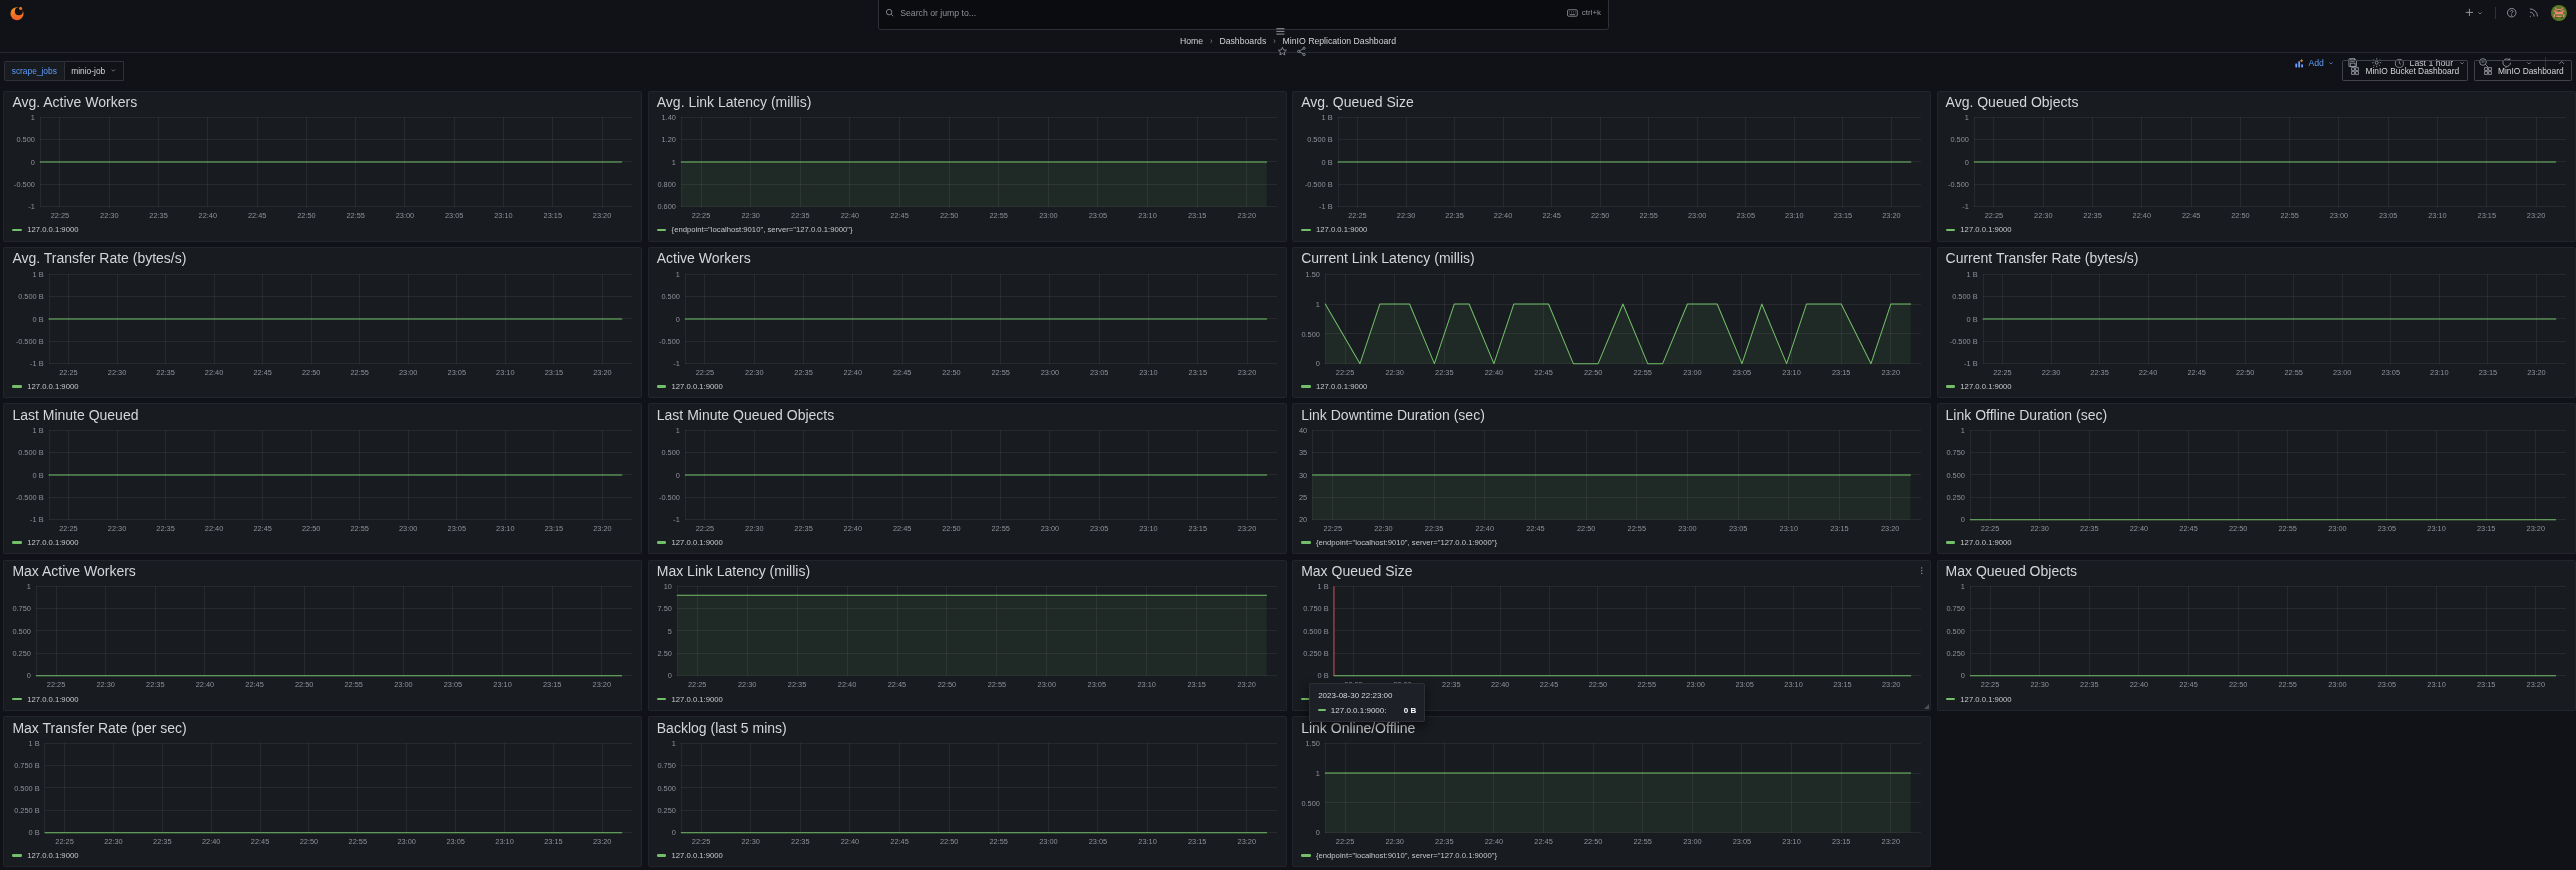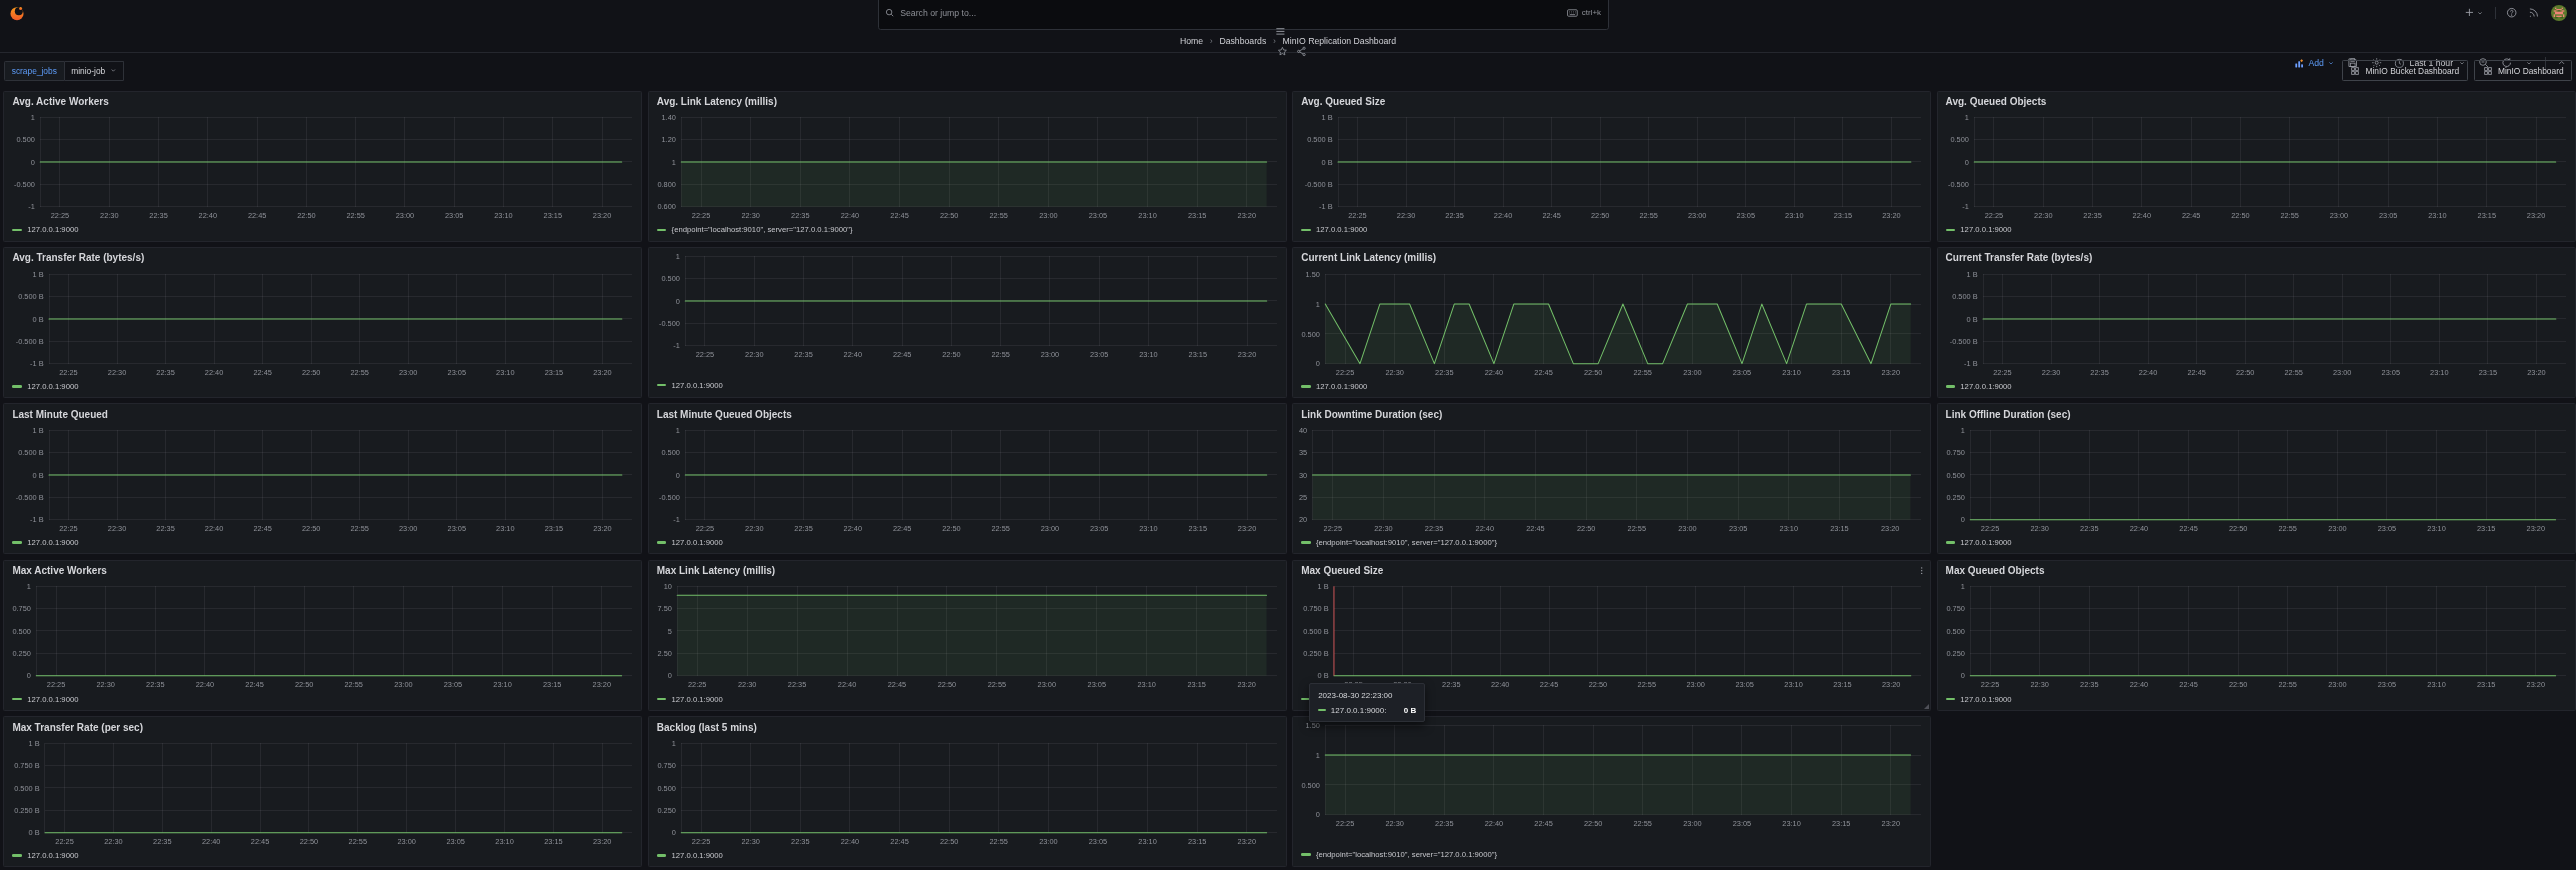--- a/index.html
+++ b/index.html
@@ -55,21 +55,21 @@
              color:#d5d6da; padding:4px 6.7px; display:flex; align-items:center; gap:4.7px; cursor:pointer; }
   .sublinks { margin-left:auto; display:flex; gap:6.7px; }
   .linkbtn { display:flex; align-items:center; gap:5.4px; border:0.7px solid #3f434a; border-radius:1.3px;
              padding:4.7px 7.4px; color:#d4d5d9; font-size:8.4px; cursor:pointer; background:transparent; }
 
   
   .grid { display:grid; grid-template-columns:repeat(4,1fr); gap:5.4px; padding:2.7px 3.4px 5.4px; }
   .panel { position:relative; height:151px; background:#181b1f; border:0.7px solid #23252c;
            border-radius:1.3px; display:flex; flex-direction:column; }
   .phead { padding:5.4px 8px 1.3px; display:flex; align-items:flex-start; }
-  .ptitle { font-size:10px; font-weight:700; color:#d5d6da; cursor:pointer; line-height:10.8px; }
+  .ptitle { font-size:14px; font-weight:400; color:#d5d6da; cursor:pointer; line-height:10.8px; }
   .kebab { position:absolute; right:4px; top:4.7px; cursor:pointer; }
   .plot { flex:1; position:relative; }
   .plot svg text { font-family:"Liberation Sans", sans-serif; font-size:11px; fill:#8f9299; }
   .plot .gl { stroke:rgba(204,204,220,0.12); stroke-width:1; shape-rendering:crispEdges; }
   .plegend { height:18px; padding:0 8px 6px; display:flex; align-items:center; gap:5.4px;
              font-size:7.7px; color:#c7c8cd; cursor:pointer; }
   .dash { width:9.4px; height:2.7px; border-radius:1.3px; background:#73bf69; flex:none; }
   .panel.hovered::after { content:""; position:absolute; right:1.3px; bottom:1.3px; width:0; height:0;
              border-left:5.4px solid transparent; border-bottom:5.4px solid rgba(204,204,220,0.3); }
 
@@ -552,20 +552,23 @@
           <line class="gl" x1="67" x2="67" y1="12" y2="145"></line>
           <polygon points="67.0,78.5 67.0,78.5 919.5,78.5 919.5,78.5" fill="#73bf69" fill-opacity="0.09"></polygon>
           <polyline points="67.0,78.5 919.5,78.5" fill="none" stroke="#73bf69" stroke-width="1.5" stroke-linejoin="round" stroke-linecap="round"></polyline>
         </svg></div>
       <div class="plegend">
         <span class="dash" style="background: rgb(115, 191, 105);"></span>
         <span>127.0.0.1:9000</span>
       </div>
     </section>
     <section class="panel">
+      <div class="phead">
+        <h2 class="ptitle">Active Workers</h2>
+      </div>
       <div class="plot"><svg width="637" height="114" viewBox="0 0 948 169">
           <line class="gl" x1="54" x2="934" y1="12.0" y2="12.0"></line>
           <text x="46" y="16" text-anchor="end">1</text>
           <line class="gl" x1="54" x2="934" y1="45.3" y2="45.3"></line>
           <text x="46" y="49.3" text-anchor="end">0.500</text>
           <line class="gl" x1="54" x2="934" y1="78.5" y2="78.5"></line>
           <text x="46" y="82.5" text-anchor="end">0</text>
           <line class="gl" x1="54" x2="934" y1="111.8" y2="111.8"></line>
           <text x="46" y="115.8" text-anchor="end">-0.500</text>
           <line class="gl" x1="54" x2="934" y1="145.0" y2="145.0"></line>
@@ -1187,20 +1190,23 @@
           <line class="gl" x1="48" x2="48" y1="12" y2="145"></line>
           <polygon points="48.0,145.0 48.0,145.0 919.2,145.0 919.2,145.0" fill="#73bf69" fill-opacity="0.09"></polygon>
           <polyline points="48.0,145.0 919.2,145.0" fill="none" stroke="#73bf69" stroke-width="1.5" stroke-linejoin="round" stroke-linecap="round"></polyline>
         </svg></div>
       <div class="plegend">
         <span class="dash" style="background: rgb(115, 191, 105);"></span>
         <span>127.0.0.1:9000</span>
       </div>
     </section>
     <section class="panel">
+      <div class="phead">
+        <h2 class="ptitle">Link Online/Offline</h2>
+      </div>
       <div class="plot"><svg width="637" height="114" viewBox="0 0 948 169">
           <line class="gl" x1="48" x2="934" y1="12.0" y2="12.0"></line>
           <text x="40" y="16" text-anchor="end">1.50</text>
           <line class="gl" x1="48" x2="934" y1="56.3" y2="56.3"></line>
           <text x="40" y="60.3" text-anchor="end">1</text>
           <line class="gl" x1="48" x2="934" y1="100.7" y2="100.7"></line>
           <text x="40" y="104.7" text-anchor="end">0.500</text>
           <line class="gl" x1="48" x2="934" y1="145.0" y2="145.0"></line>
           <text x="40" y="149" text-anchor="end">0</text>
           <line class="gl" x1="77.5" x2="77.5" y1="12" y2="145"></line>

